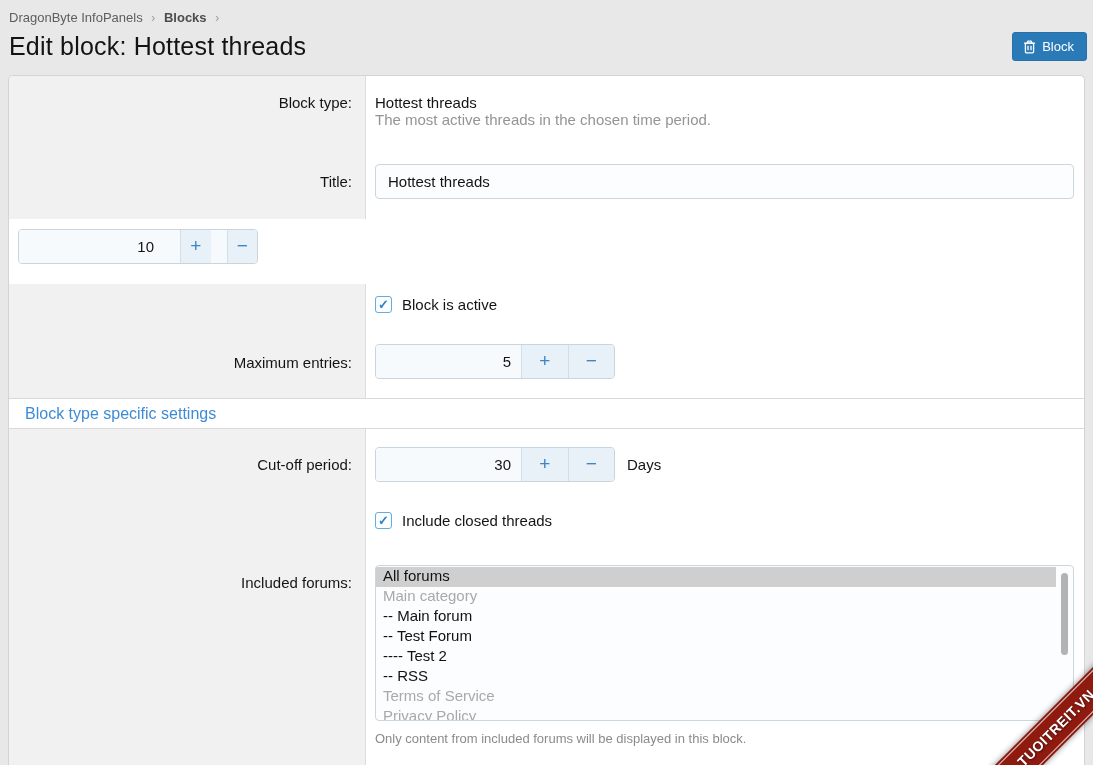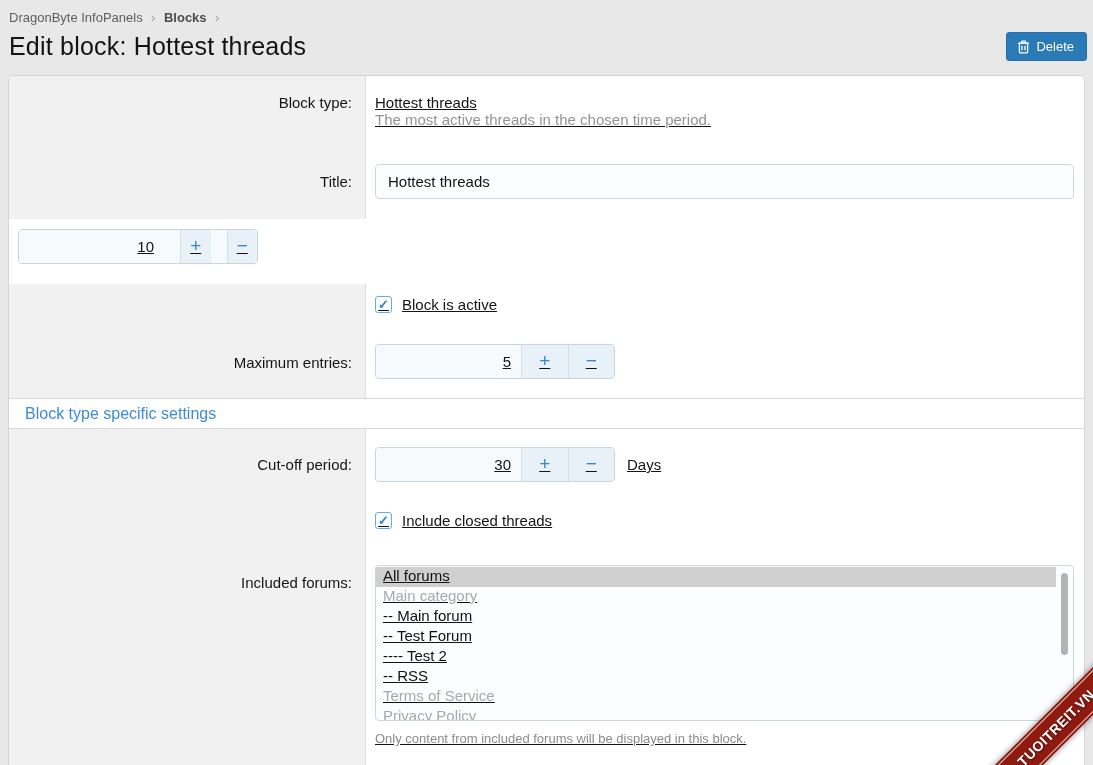--- a/index.html
+++ b/index.html
@@ -31,21 +31,21 @@
   .form-container {
     margin:0 8px; height:690px; background:#fff;
     border:1px solid #d4d4d4; border-bottom:none; border-radius:5px 5px 0 0;
     overflow:hidden; display:flex; flex-direction:column;
   }
   .row { display:flex; flex:none; }
   .lbl {
     width:357px; min-width:357px; background:#f1f1f1; border-right:1px solid #dcdcdc;
     text-align:right; padding-right:13px; font-size:15px; color:#141414;
   }
-  .cnt { flex:1; padding-left:9px; padding-right:10px; min-width:0;text-decoration:underline; }
+  .cnt { flex:1; padding-left:9px; padding-right:10px; min-width:0; }
 
   .row-blocktype { height:80px; }
   .row-blocktype .lbl, .row-blocktype .cnt { padding-top:18px; }
   .static-value { font-size:15px; color:#141414; }
   .static-desc { font-size:15px; color:#949494; margin-top:0; }
 
   .row-title { height:63px; }
   .row-title .lbl { padding-top:17px; }
   .text-input {
     margin-top:8px; width:100%; height:35px; font-size:15px; color:#141414;
@@ -147,21 +147,21 @@
     <h1 class="page-title">Edit block: Hottest threads</h1>
     <button class="delete-btn">
       <span>
           <svg width="13" height="14" viewBox="0 0 13 14" fill="none" stroke="#ffffff" stroke-width="1.3">
             <path d="M1 3.2 h11"></path>
             <path d="M4.5 3.2 V1.8 a0.6 0.6 0 0 1 0.6 -0.6 h2.8 a0.6 0.6 0 0 1 0.6 0.6 V3.2"></path>
             <rect x="2.4" y="3.2" width="8.2" height="9.6" rx="1.2"></rect>
             <path d="M5 5.8 v4.4 M8 5.8 v4.4"></path>
           </svg>
         </span>
-      <span>Delete</span>
+      <span>Block</span>
     </button>
   </div>
 </div>
 
 <div class="form-container">
 
   <div class="row row-blocktype">
     <div class="lbl">Block type:</div>
     <div class="cnt">
       <div class="static-value">Hottest threads</div>

